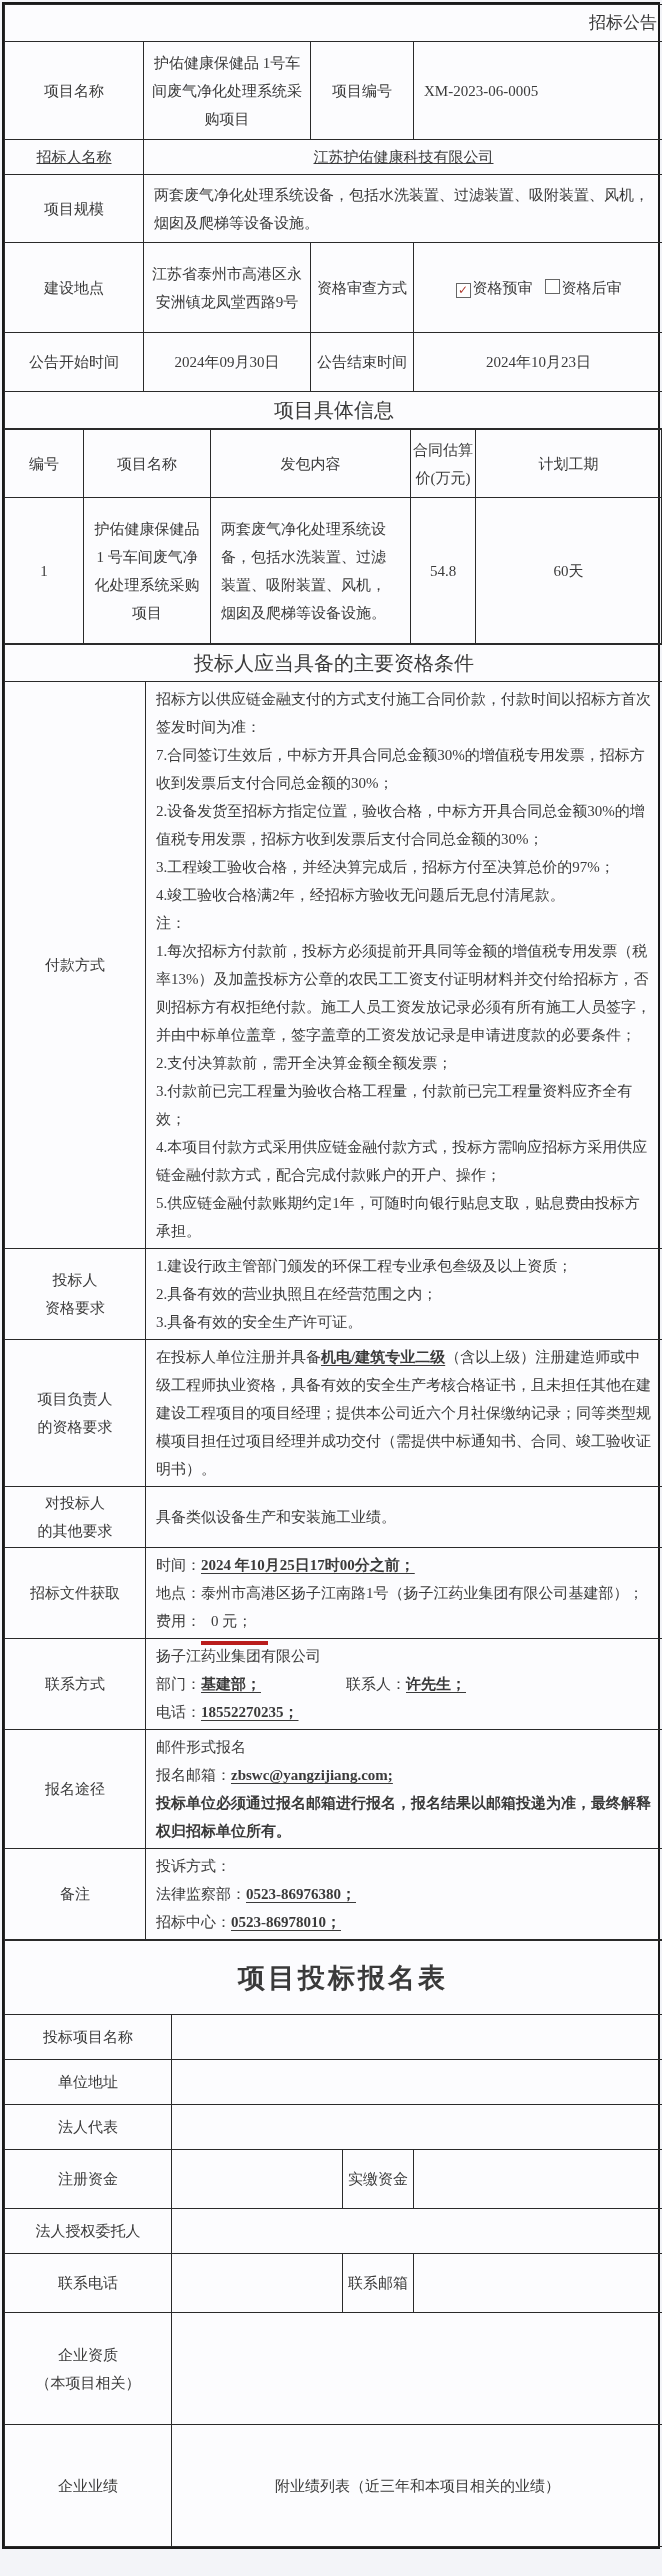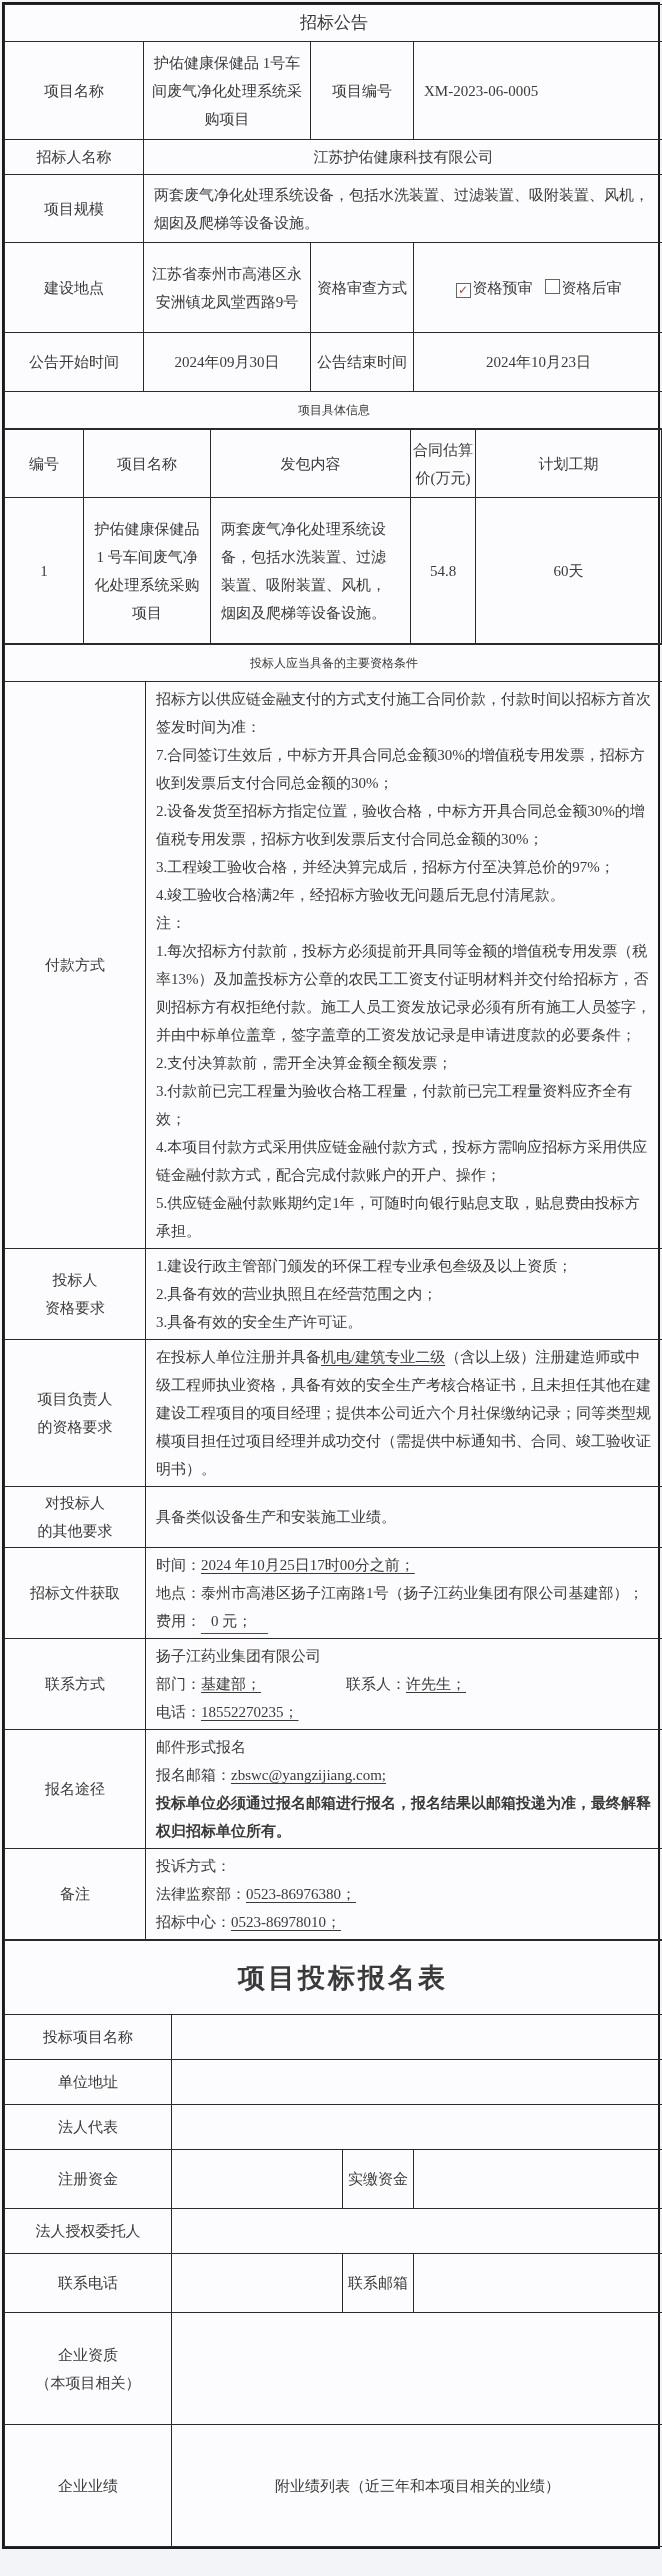--- a/index.html
+++ b/index.html
@@ -14,39 +14,39 @@
   td{
     border:1px solid #2a2a2a;
     font-size:15px;line-height:28px;
     padding:2px 6px;vertical-align:middle;
     word-break:break-all;
   }
   .lbl{text-align:center;white-space:pre-line;padding:2px 2px;}
   .ctr{text-align:center;}
   .content{padding:3px 10px;text-align:left;}
   .content .line{margin:0;}
-  .u{text-decoration:underline;text-underline-offset:3px;}
-  .blank{border-bottom:1px solid #b91c1c;padding:0 16px 4px 10px;}
+  .u{text-decoration:underline;text-underline-offset:3px;font-weight:bold;}
+  .blank{border-bottom:4px solid #b91c1c;padding:0 16px 12px 10px;}
   .bold{font-weight:bold;}
-  .doc-title td{font-size:17px;height:32px;text-align:center;}
-  .sect-title td{font-size:12px;height:32px;text-align:center;}
+  .doc-title td{font-size:17px;height:32px;text-align:right;}
+  .sect-title td{font-size:20px;height:32px;text-align:center;}
   .form-title td{font-size:27px;font-weight:bold;text-align:center;height:69px;letter-spacing:3px;padding-left:24px;}
   .cb{
     display:inline-block;width:13px;height:13px;border:1px solid #666;
     background:#fff;vertical-align:-1px;margin-right:2px;
     line-height:12px;text-align:center;font-size:12px;color:#b03a2e;font-weight:bold;
     font-family:"DejaVu Sans",sans-serif;
   }
   .cb.checked::before{content:"\2713";}
   .cb-group{white-space:nowrap;}
   .cb-item{margin:0 6px;}
   .gap{display:inline-block;width:85px;}
   
   tr.h-pname td{height:91px;}
-  tr.h-tenderer td{height:30px;}
+  tr.h-tenderer td{height:30px;text-decoration:underline;}
   tr.h-scale td{height:61px;}
   tr.h-loc td{height:85px;}
   tr.h-time td{height:54px;}
   tr.h-dhead td{height:63px;}
   tr.h-data td{height:139px;}
   tr.f-row td{height:40px;margin-top:18px;}
   tr.f-cap td{height:54px;}
   tr.f-tall td{height:107px;margin-left:20px;}
   tr.f-perf td{height:117px;}
 </style>

